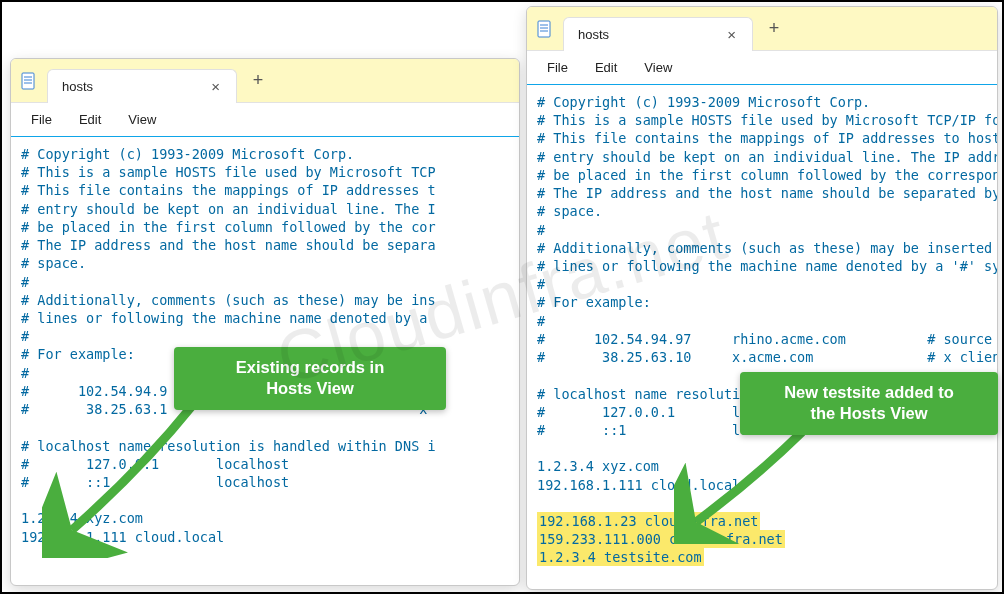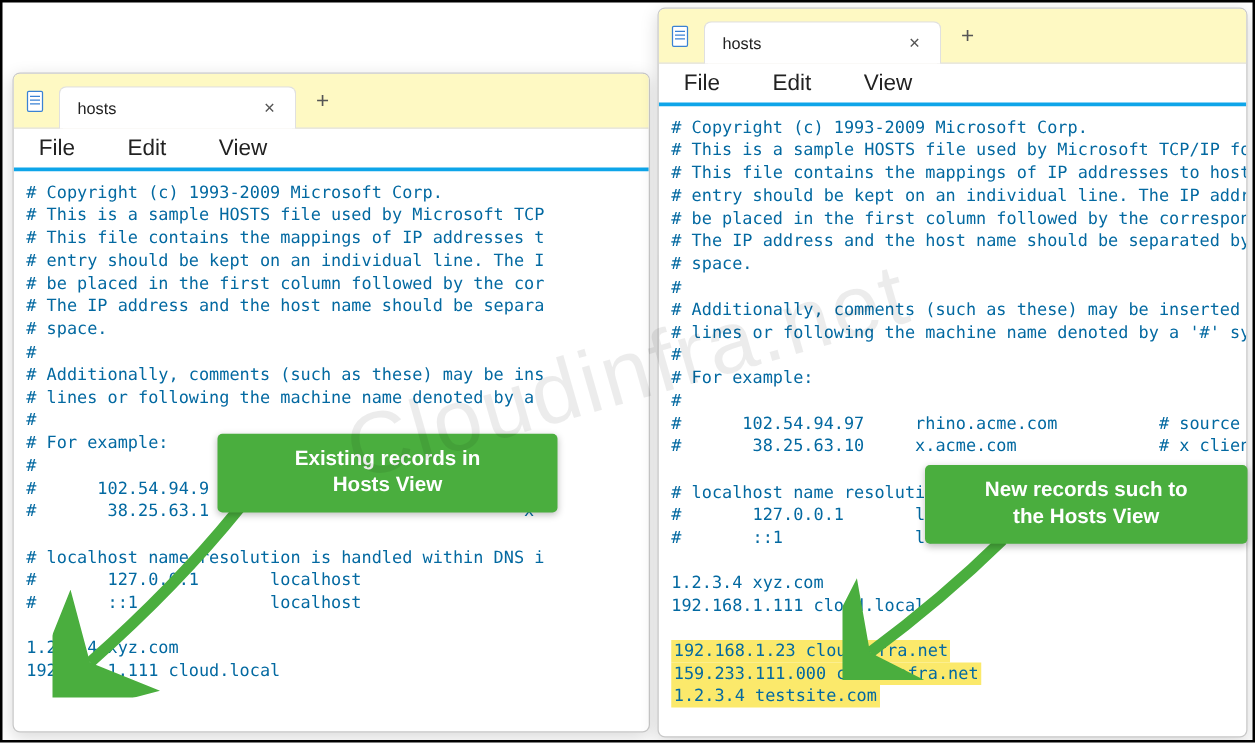--- a/index.html
+++ b/index.html
@@ -61,24 +61,24 @@
     display: flex; align-items: center; justify-content: center;
     font-size: 18px;
     color: #555;
     margin-left: 6px;
   }
   .menubar {
     height: 34px;
     display: flex;
     align-items: center;
     padding: 0 8px;
-    font-size: 18px;
+    font-size: 13px;
     color: #222;
-    gap: 18px;
-    border-bottom: 3px solid #0ea5e9;
+    gap: 3px;
+    border-bottom: 1px solid #0ea5e9;
   }
   .menu-item {
     padding: 5px 12px;
     border-radius: 4px;
   }
   .content {
     flex: 1;
     padding: 8px 10px;
     font-family: Consolas, "Lucida Console", monospace;
     font-size: 13.5px;
@@ -227,21 +227,21 @@
 <svg class="arrow" style="left:40px; top:396px;" width="160" height="160">
   <defs>
       <marker id="ah1" markerWidth="12" markerHeight="12" refX="3" refY="6" orient="auto">
         <path d="M0,0 L12,6 L0,12 L3,6 Z" fill="#4aae3e"></path>
       </marker>
     </defs>
   <path d="M 150 8 Q 100 70 30 132" stroke="#4aae3e" stroke-width="9" fill="none" marker-end="url(#ah1)"></path>
 </svg>
 
 <div class="callout" style="left:738px; top:370px; width:258px;">
-  <span>New records such to</span><br>
+  <span>New testsite added to</span><br>
   <span>the Hosts View</span>
 </div>
 <svg class="arrow" style="left:672px; top:422px;" width="140" height="120">
   <defs>
       <marker id="ah2" markerWidth="12" markerHeight="12" refX="3" refY="6" orient="auto">
         <path d="M0,0 L12,6 L0,12 L3,6 Z" fill="#4aae3e"></path>
       </marker>
     </defs>
   <path d="M 128 8 Q 80 55 22 98" stroke="#4aae3e" stroke-width="9" fill="none" marker-end="url(#ah2)"></path>
 </svg>

